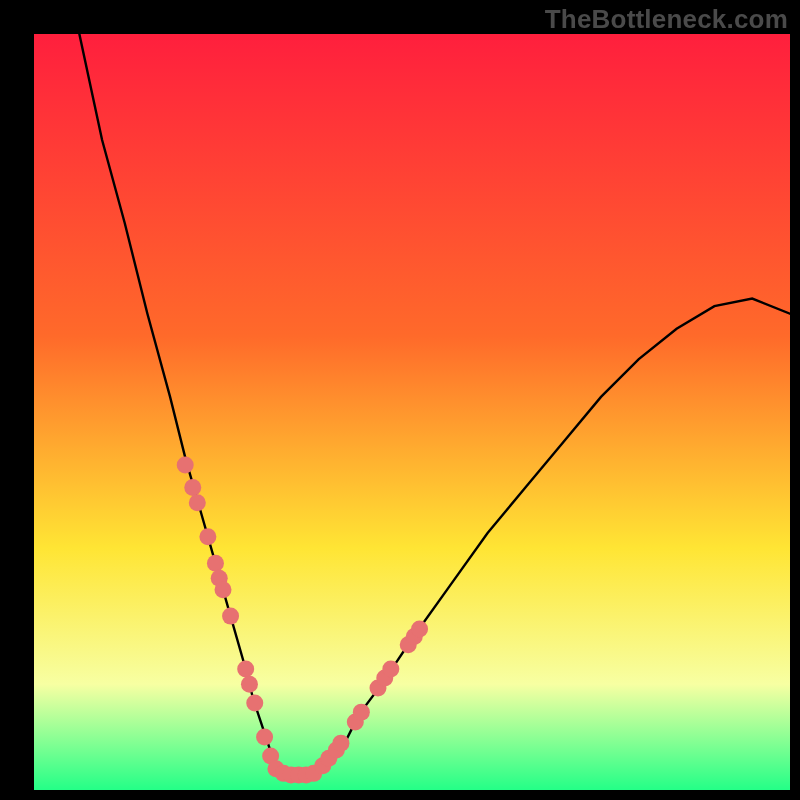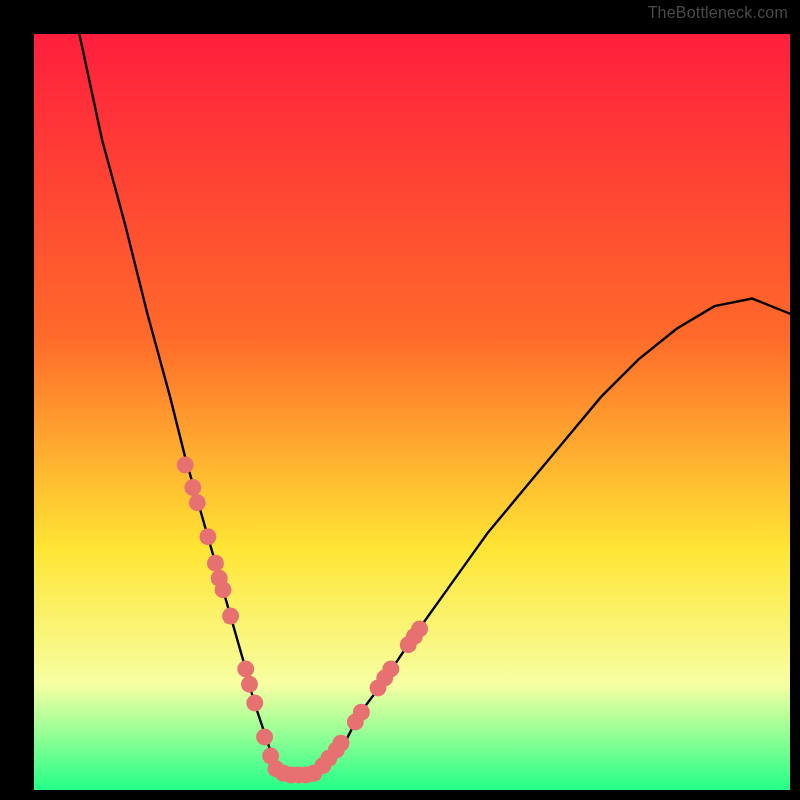--- a/index.html
+++ b/index.html
@@ -15,22 +15,22 @@
     position: relative;
     width: 800px;
     height: 800px;
     background: #000;
   }
   .watermark {
     position: absolute;
     top: 4px;
     right: 12px;
     color: #4a4a4a;
-    font-size: 16px;
-    font-weight: 400;
+    font-size: 26px;
+    font-weight: 700;
     letter-spacing: 0.2px;
     user-select: none;
     z-index: 30;
   }
   .plot-area {
     position: absolute;
     left: 34px;
     top: 34px;
     width: 756px;
     height: 756px;

